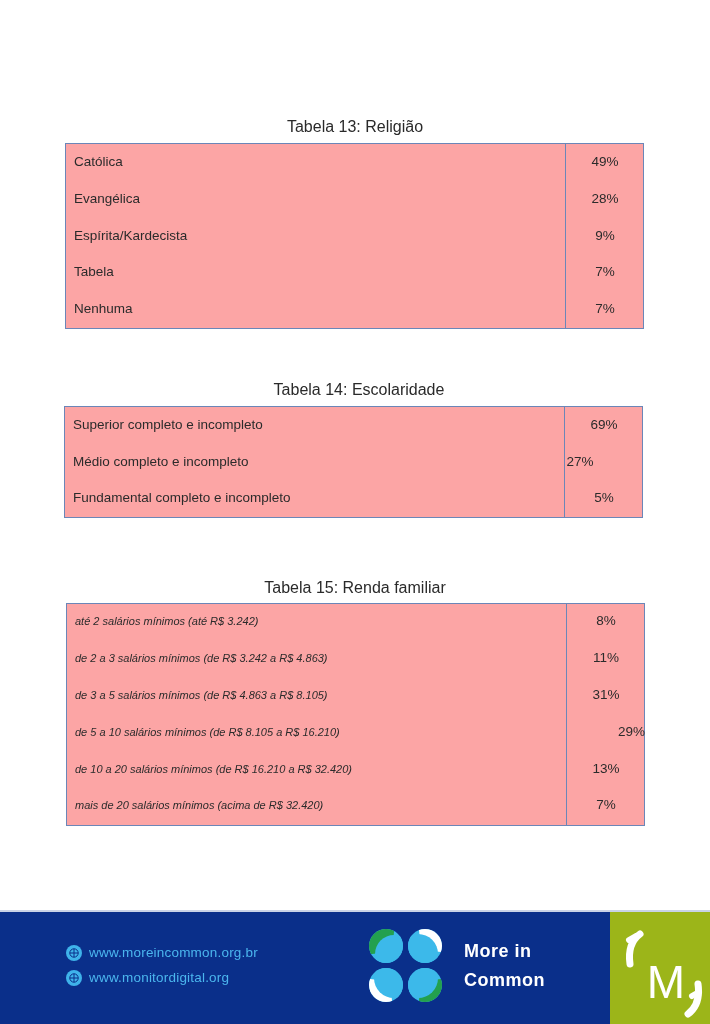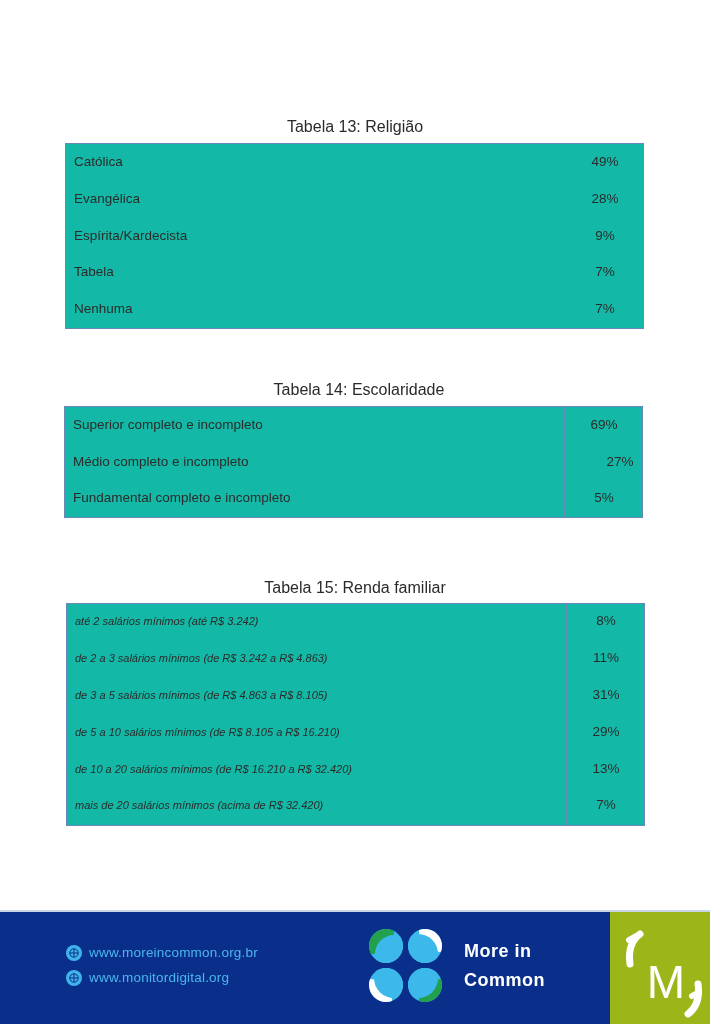--- a/index.html
+++ b/index.html
@@ -4,21 +4,21 @@
   <style>
     * { box-sizing: border-box; margin: 0; padding: 0; }
     html, body { width: 710px; height: 1024px; background: #ffffff; overflow: hidden; }
     body { position: relative; font-family: "Liberation Sans", "DejaVu Sans", sans-serif; color: #2b2b2b; }
 
     .caption {
       position: absolute; left: 0; width: 710px; text-align: center;
       font-size: 16px; color: #2a2a2a;
     }
     .tbl {
-      position: absolute; border: 1.5px solid #6b86b8; background: #14b8a6;
+      position: absolute; border: 1.5px solid #6b86b8; background: #fca5a5;
     }
     .tbl .divider {
       position: absolute; top: 0; bottom: 0; width: 0; border-left: 1.5px solid #6b86b8;
     }
     .row { position: absolute; left: 0; right: 0; height: 20px; }
     .row .label {
       position: absolute; left: 8px; top: 0; font-size: 13.5px; line-height: 20px; color: #2b2b2b;
       white-space: nowrap;
     }
     .row .value {
@@ -84,21 +84,21 @@
 
 <div class="caption" style="top:381px;padding-left:8px;">Tabela 14: Escolaridade</div>
 <div class="tbl" style="left:64px; top:406px; width:579px; height:112px;">
   <div class="divider" style="left:499px;"></div>
   <div class="row" style="top:8px;">
     <span class="label">Superior completo e incompleto</span>
     <span class="value" style="left:500px; width:78px;">69%</span>
   </div>
   <div class="row" style="top:45px;">
     <span class="label">Médio completo e incompleto</span>
-    <span class="value" style="left:516px; width:78px;">27%</span>
+    <span class="value" style="left:476px; width:78px;">27%</span>
   </div>
   <div class="row" style="top:81px;">
     <span class="label">Fundamental completo e incompleto</span>
     <span class="value" style="left:500px; width:78px;">5%</span>
   </div>
 </div>
 
 <div class="caption" style="top:579px;">Tabela 15: Renda familiar</div>
 <div class="tbl tbl3" style="left:66px; top:603px; width:579px; height:223px;">
   <div class="divider" style="left:499px;"></div>
@@ -109,21 +109,21 @@
   <div class="row" style="top:44px;">
     <span class="label">de 2 a 3 salários mínimos (de R$ 3.242 a R$ 4.863)</span>
     <span class="value" style="left:500px; width:78px;">11%</span>
   </div>
   <div class="row" style="top:81px;">
     <span class="label">de 3 a 5 salários mínimos (de R$ 4.863 a R$ 8.105)</span>
     <span class="value" style="left:500px; width:78px;">31%</span>
   </div>
   <div class="row" style="top:118px;">
     <span class="label">de 5 a 10 salários mínimos (de R$ 8.105 a R$ 16.210)</span>
-    <span class="value" style="left:500px; width:78px;">29%</span>
+    <span class="value" style="left:500px; width:78px;text-align:right;">29%</span>
   </div>
   <div class="row" style="top:155px;">
     <span class="label">de 10 a 20 salários mínimos (de R$ 16.210 a R$ 32.420)</span>
     <span class="value" style="left:500px; width:78px;">13%</span>
   </div>
   <div class="row" style="top:191px;">
     <span class="label">mais de 20 salários mínimos (acima de R$ 32.420)</span>
     <span class="value" style="left:500px; width:78px;">7%</span>
   </div>
 </div>

